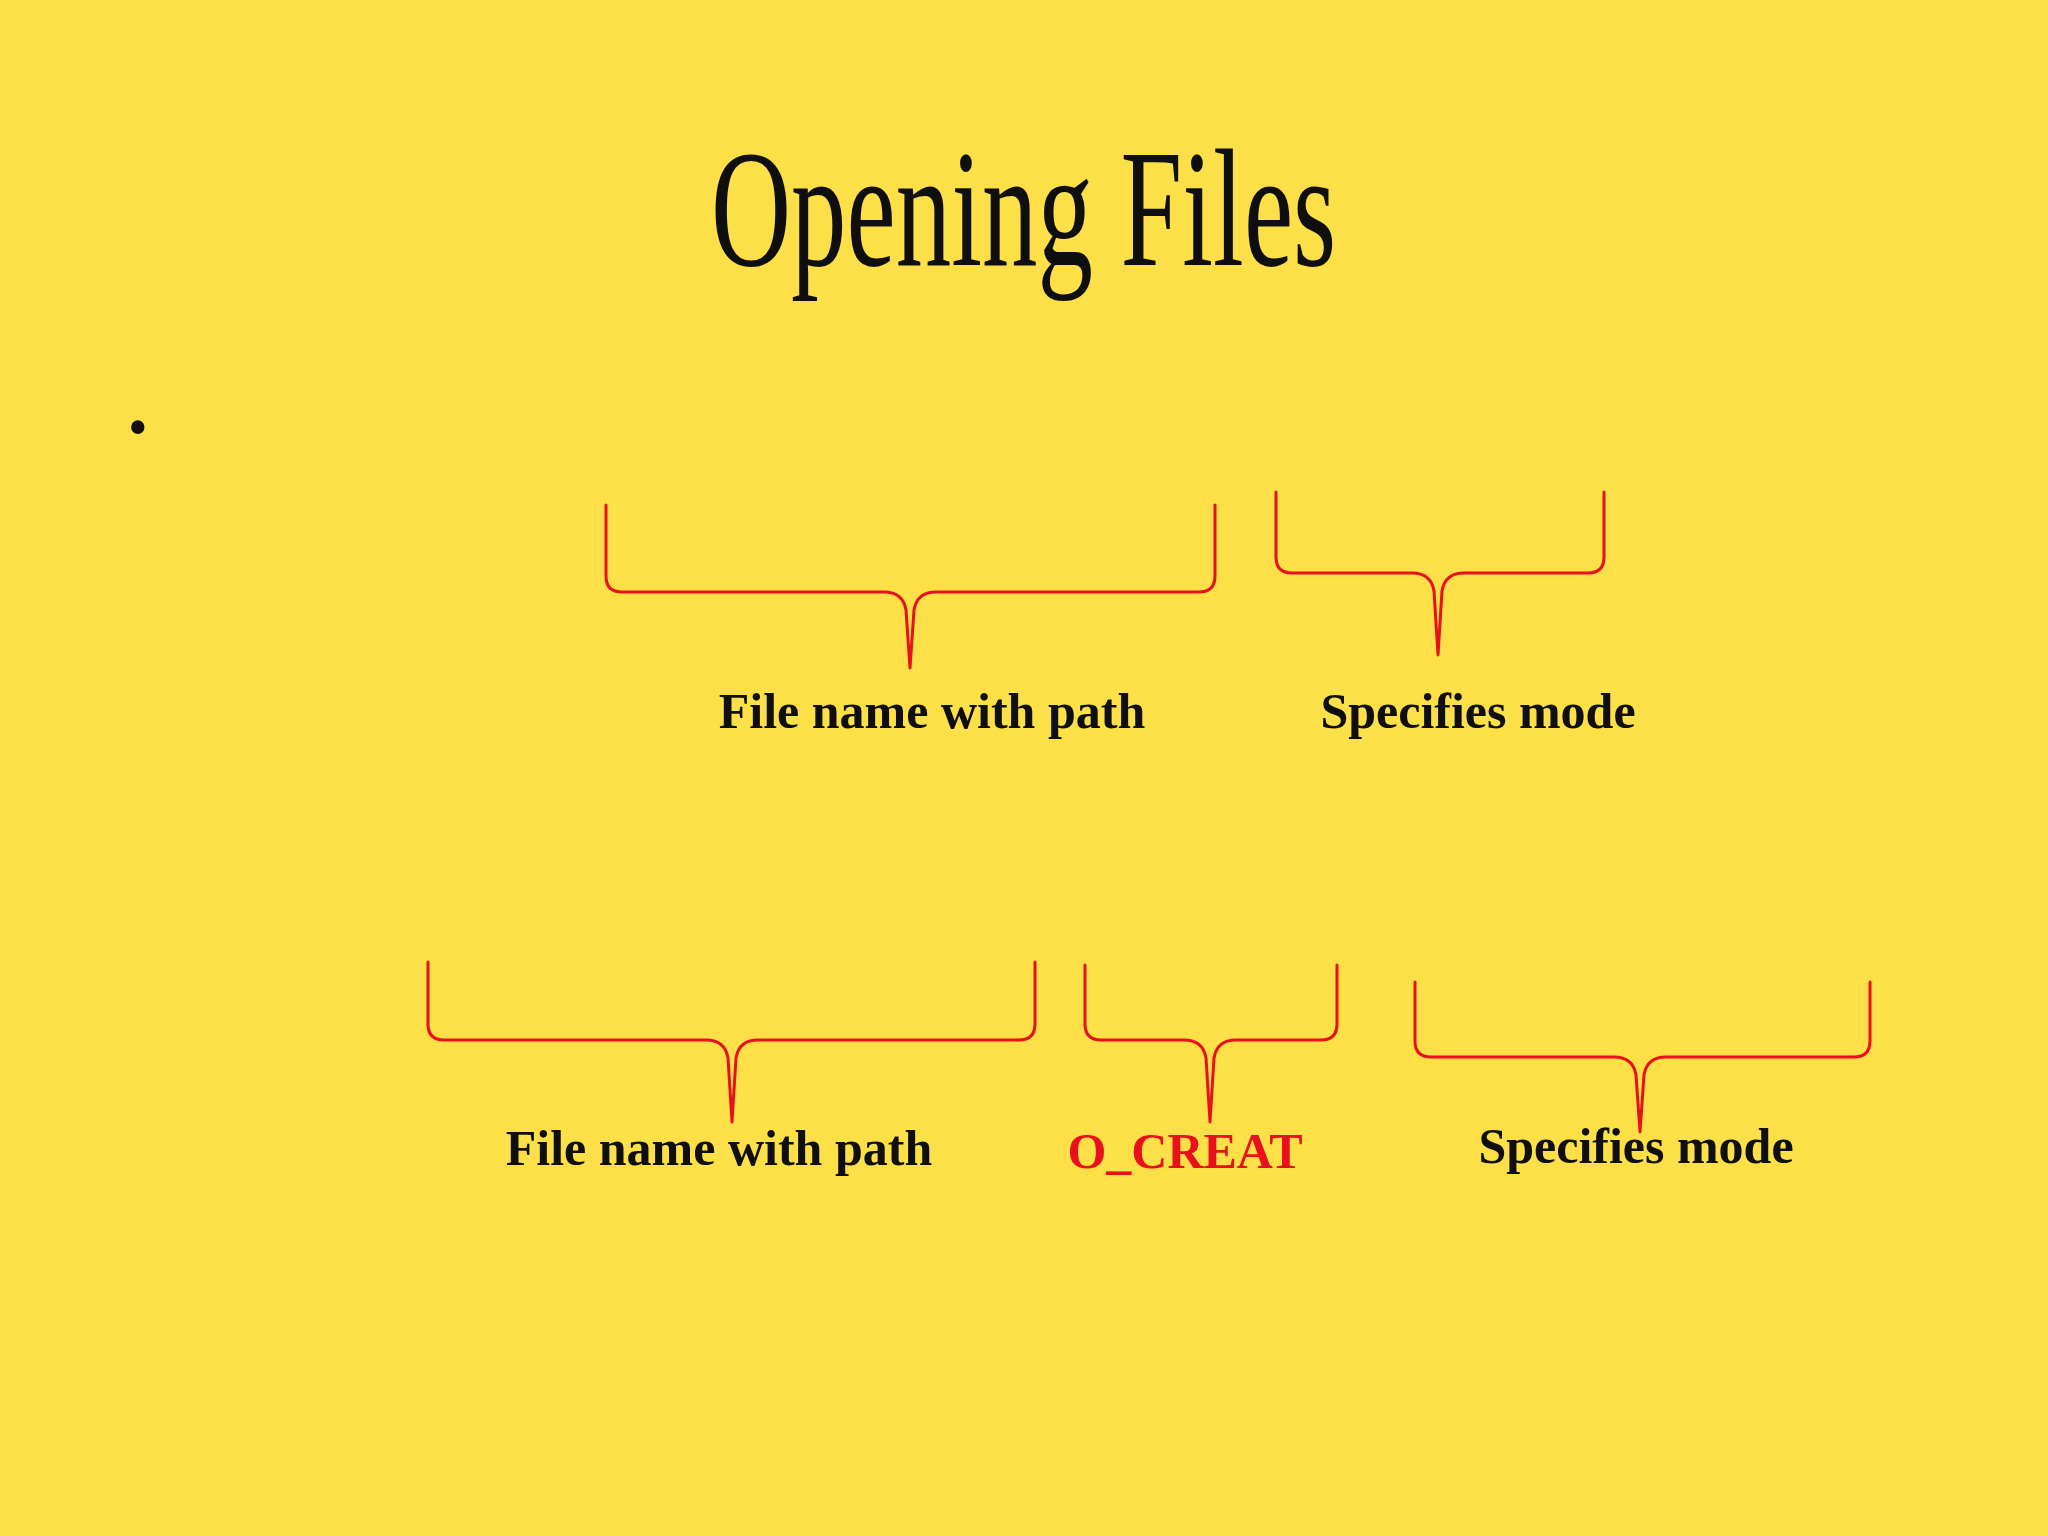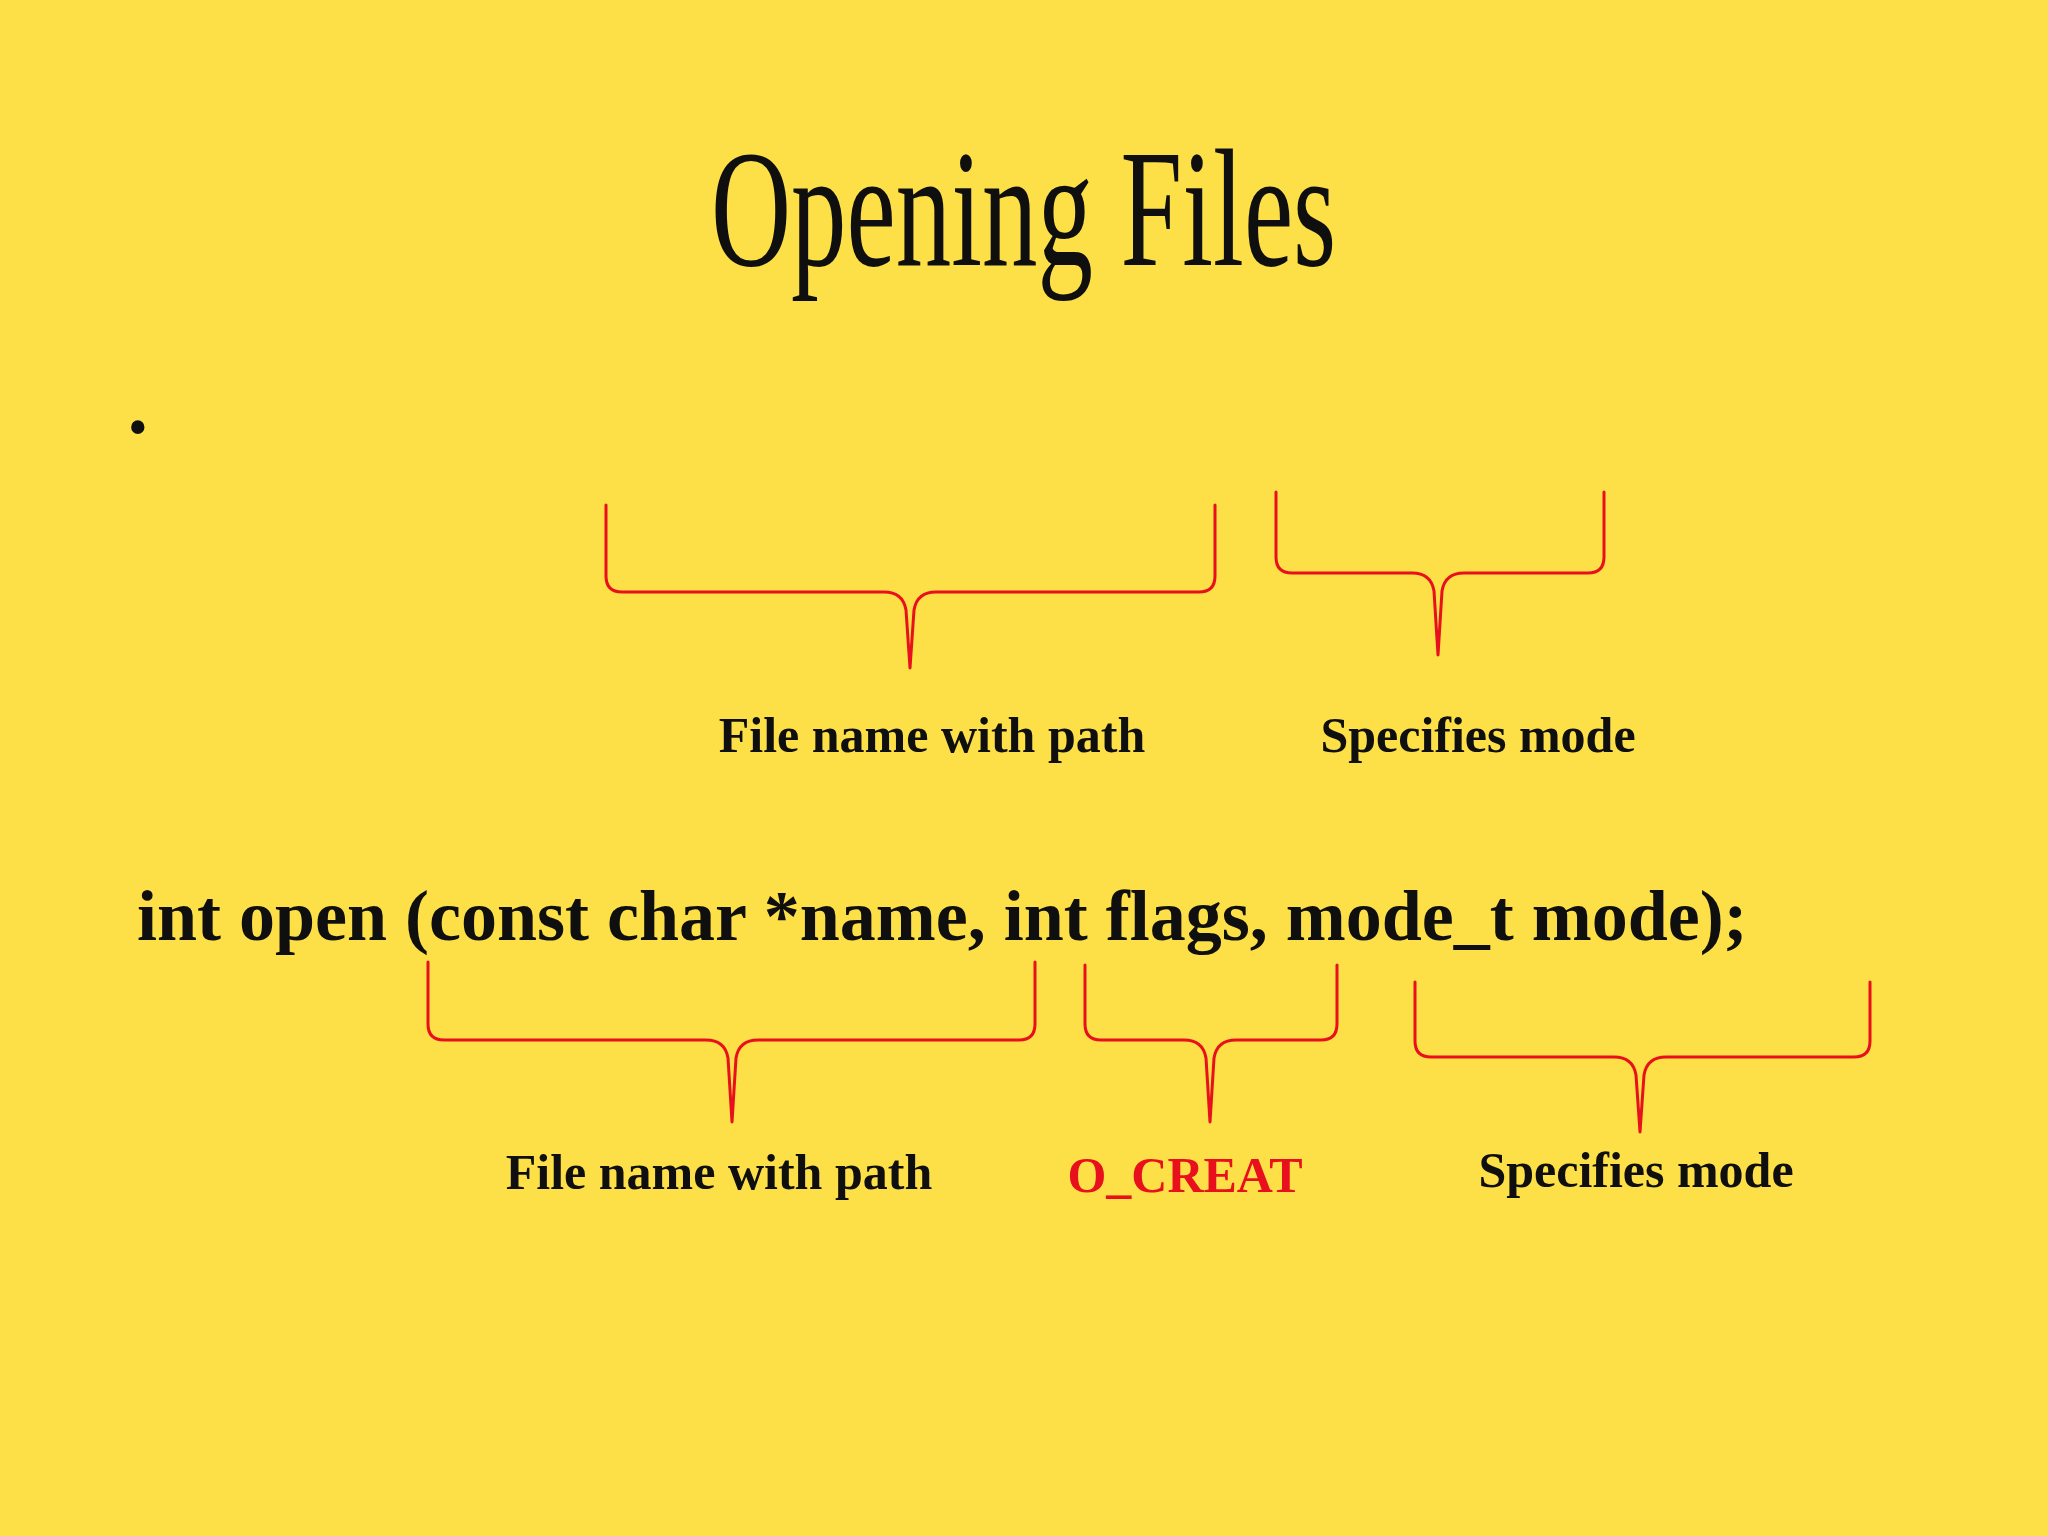--- a/index.html
+++ b/index.html
@@ -71,39 +71,37 @@
     stroke-linecap: round;
     stroke-linejoin: round;
   }
   .annot-label {
     position: absolute;
     font-weight: 700;
     font-size: 50px;
     line-height: 1;
     white-space: nowrap;
     transform: translateX(-50%);
-    margin-top: 24px;
   }
   .annot-red {
     color: #e8101c;
   }
 </style>
 </head>
 <body>
 
 <div class="slide">
 
   <div class="title-row">
     <span class="title-text">Opening Files</span>
   </div>
 
   <span class="bullet-glyph">•</span>
 
 
-  <div class="code-line code-line-2">int open (const char *name, int flags, mode_t mode);</div>
 
   <svg class="braces-overlay" viewBox="0 0 2048 1536">
     <path d="M606 505 L606 576 Q606 592 622 592 L884 592 Q903 592 906 610 L910 668 L914 610 Q917 592 936 592 L1199 592 Q1215 592 1215 576 L1215 505"></path>
     <path d="M1276 492 L1276 557 Q1276 573 1292 573 L1412 573 Q1431 573 1434 591 L1438 655 L1442 591 Q1445 573 1464 573 L1588 573 Q1604 573 1604 557 L1604 492"></path>
     <path d="M428 962 L428 1024 Q428 1040 444 1040 L706 1040 Q725 1040 728 1058 L732 1122 L736 1058 Q739 1040 758 1040 L1019 1040 Q1035 1040 1035 1024 L1035 962"></path>
     <path d="M1085 965 L1085 1024 Q1085 1040 1101 1040 L1184 1040 Q1203 1040 1206 1058 L1210 1122 L1214 1058 Q1217 1040 1236 1040 L1321 1040 Q1337 1040 1337 1024 L1337 965"></path>
     <path d="M1415 982 L1415 1041 Q1415 1057 1431 1057 L1614 1057 Q1633 1057 1636 1075 L1640 1132 L1644 1075 Q1647 1057 1666 1057 L1854 1057 Q1870 1057 1870 1041 L1870 982"></path>
   </svg>
 
   <div class="annot-label" style="left:932px; top:686px;">File name with path</div>

